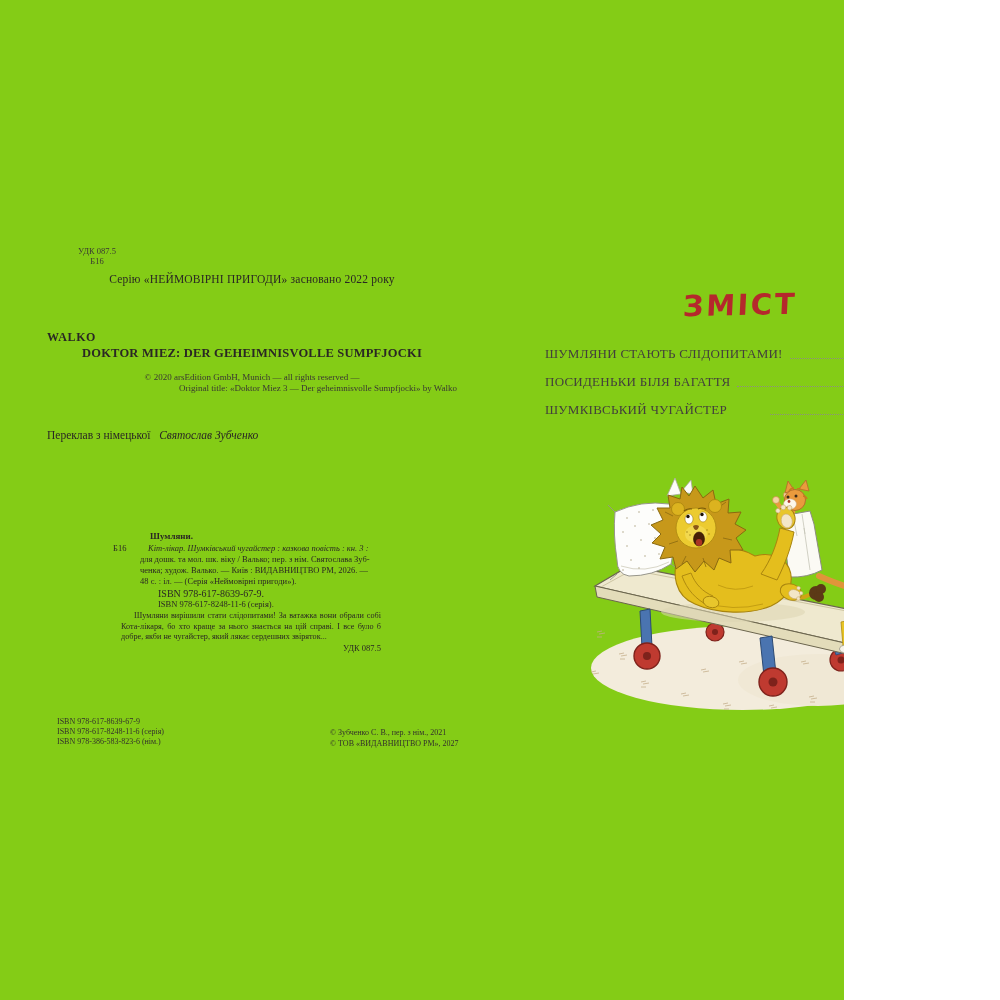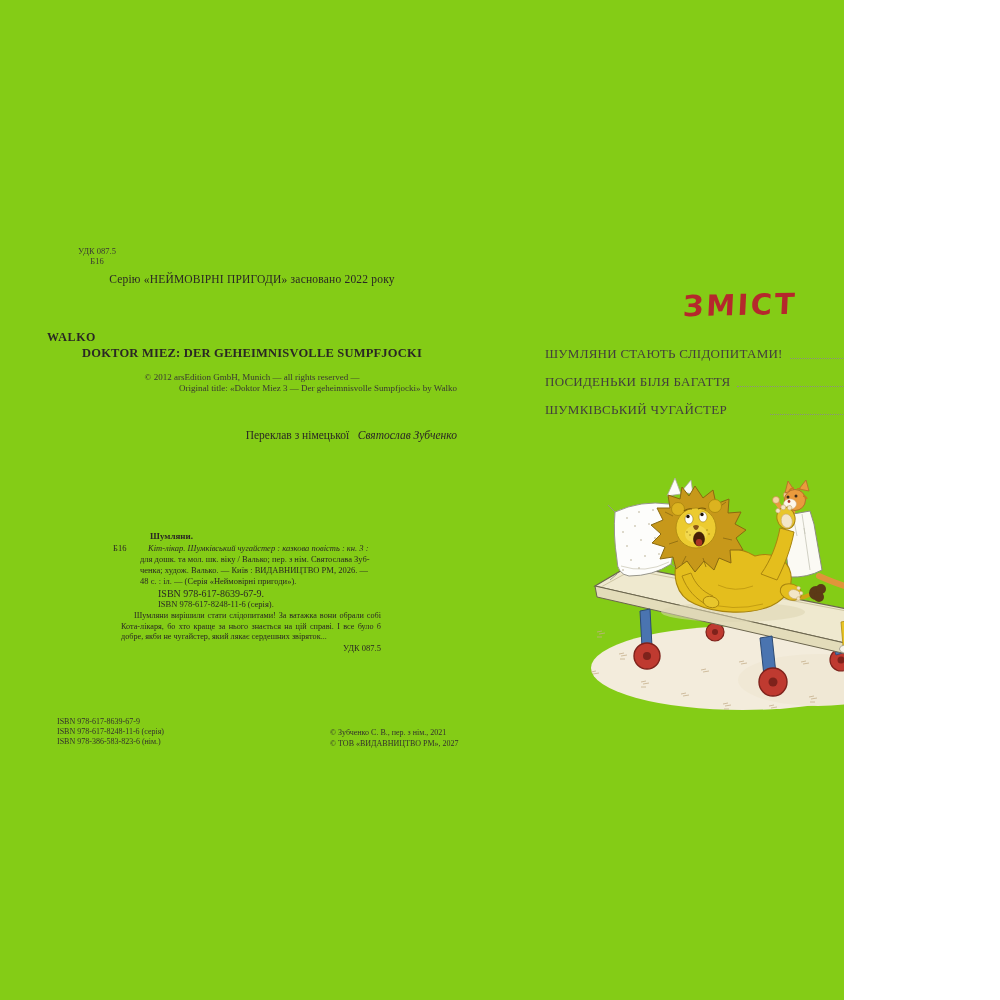--- a/index.html
+++ b/index.html
@@ -6,21 +6,21 @@
   .stage{position:relative;width:844px;height:1000px;background:#84cc16;overflow:hidden;
          font-family:"Liberation Serif",serif;color:#2a2724;}
   .abs{position:absolute;}
   
   .udk-top{left:70px;top:246px;width:54px;font-size:8.5px;line-height:10px;text-align:center;color:#3a3733;}
   .series-note{left:47px;top:273px;width:410px;text-align:center;font-size:11.5px;letter-spacing:.2px;}
   .orig-author{left:47px;top:330px;width:410px;text-align:left;font-size:12px;font-weight:bold;letter-spacing:.6px;}
   .orig-title{left:47px;top:346px;width:410px;text-align:center;font-size:12.5px;font-weight:bold;letter-spacing:.2px;}
   .rights1{left:47px;top:372px;width:410px;text-align:center;font-size:9px;color:#3a3733;}
   .rights2{left:47px;top:383px;width:410px;text-align:right;font-size:9px;color:#3a3733;}
-  .translator{left:47px;top:429px;width:410px;text-align:right;font-size:11.5px;}
+  .translator{left:47px;top:429px;width:410px;text-align:left;font-size:11.5px;}
   .translator .t-name{font-style:italic;}
   .cat-author{left:150px;top:531px;font-size:9px;font-weight:bold;}
   .cat-index{left:113px;top:543px;font-size:8.5px;}
   .cat-l1{left:148px;top:543px;font-size:8.5px;font-style:italic;}
   .cat-l2{left:140px;top:554px;font-size:8.5px;}
   .cat-l3{left:140px;top:565px;font-size:8.5px;}
   .cat-l4{left:140px;top:576px;font-size:8.5px;text-align:right;}
   .cat-isbn1{left:158px;top:588px;font-size:10px;}
   .cat-isbn2{left:158px;top:599px;font-size:8.5px;}
   .cat-anno{left:121px;top:611px;width:260px;font-size:8.2px;line-height:10.6px;text-align:justify;text-indent:13px;}
@@ -44,21 +44,21 @@
 <div class="stage">
 
   <div>
     <div class="abs udk-top">
       <div>УДК 087.5</div>
       <div>Б16</div>
     </div>
     <div class="abs series-note">Серію «НЕЙМОВІРНІ ПРИГОДИ» засновано 2022 року</div>
     <div class="abs orig-author">WALKO</div>
     <div class="abs orig-title">DOKTOR MIEZ: DER GEHEIMNISVOLLE SUMPFJOCKI</div>
-    <div class="abs rights1">© 2012 arsEdition GmbH, Munich — all rights reserved —</div>
+    <div class="abs rights1">© 2020 arsEdition GmbH, Munich — all rights reserved —</div>
     <div class="abs rights2">Original title: «Doktor Miez 3 — Der geheimnisvolle Sumpfjocki» by Walko</div>
     <div class="abs translator">
       <span>Переклав з німецької</span>
       <span>&nbsp;</span>
       <span class="t-name">Святослав Зубченко</span>
     </div>
 
     <div>
       <div class="abs cat-author">Шумляни.</div>
       <div class="abs cat-index">Б16</div>

